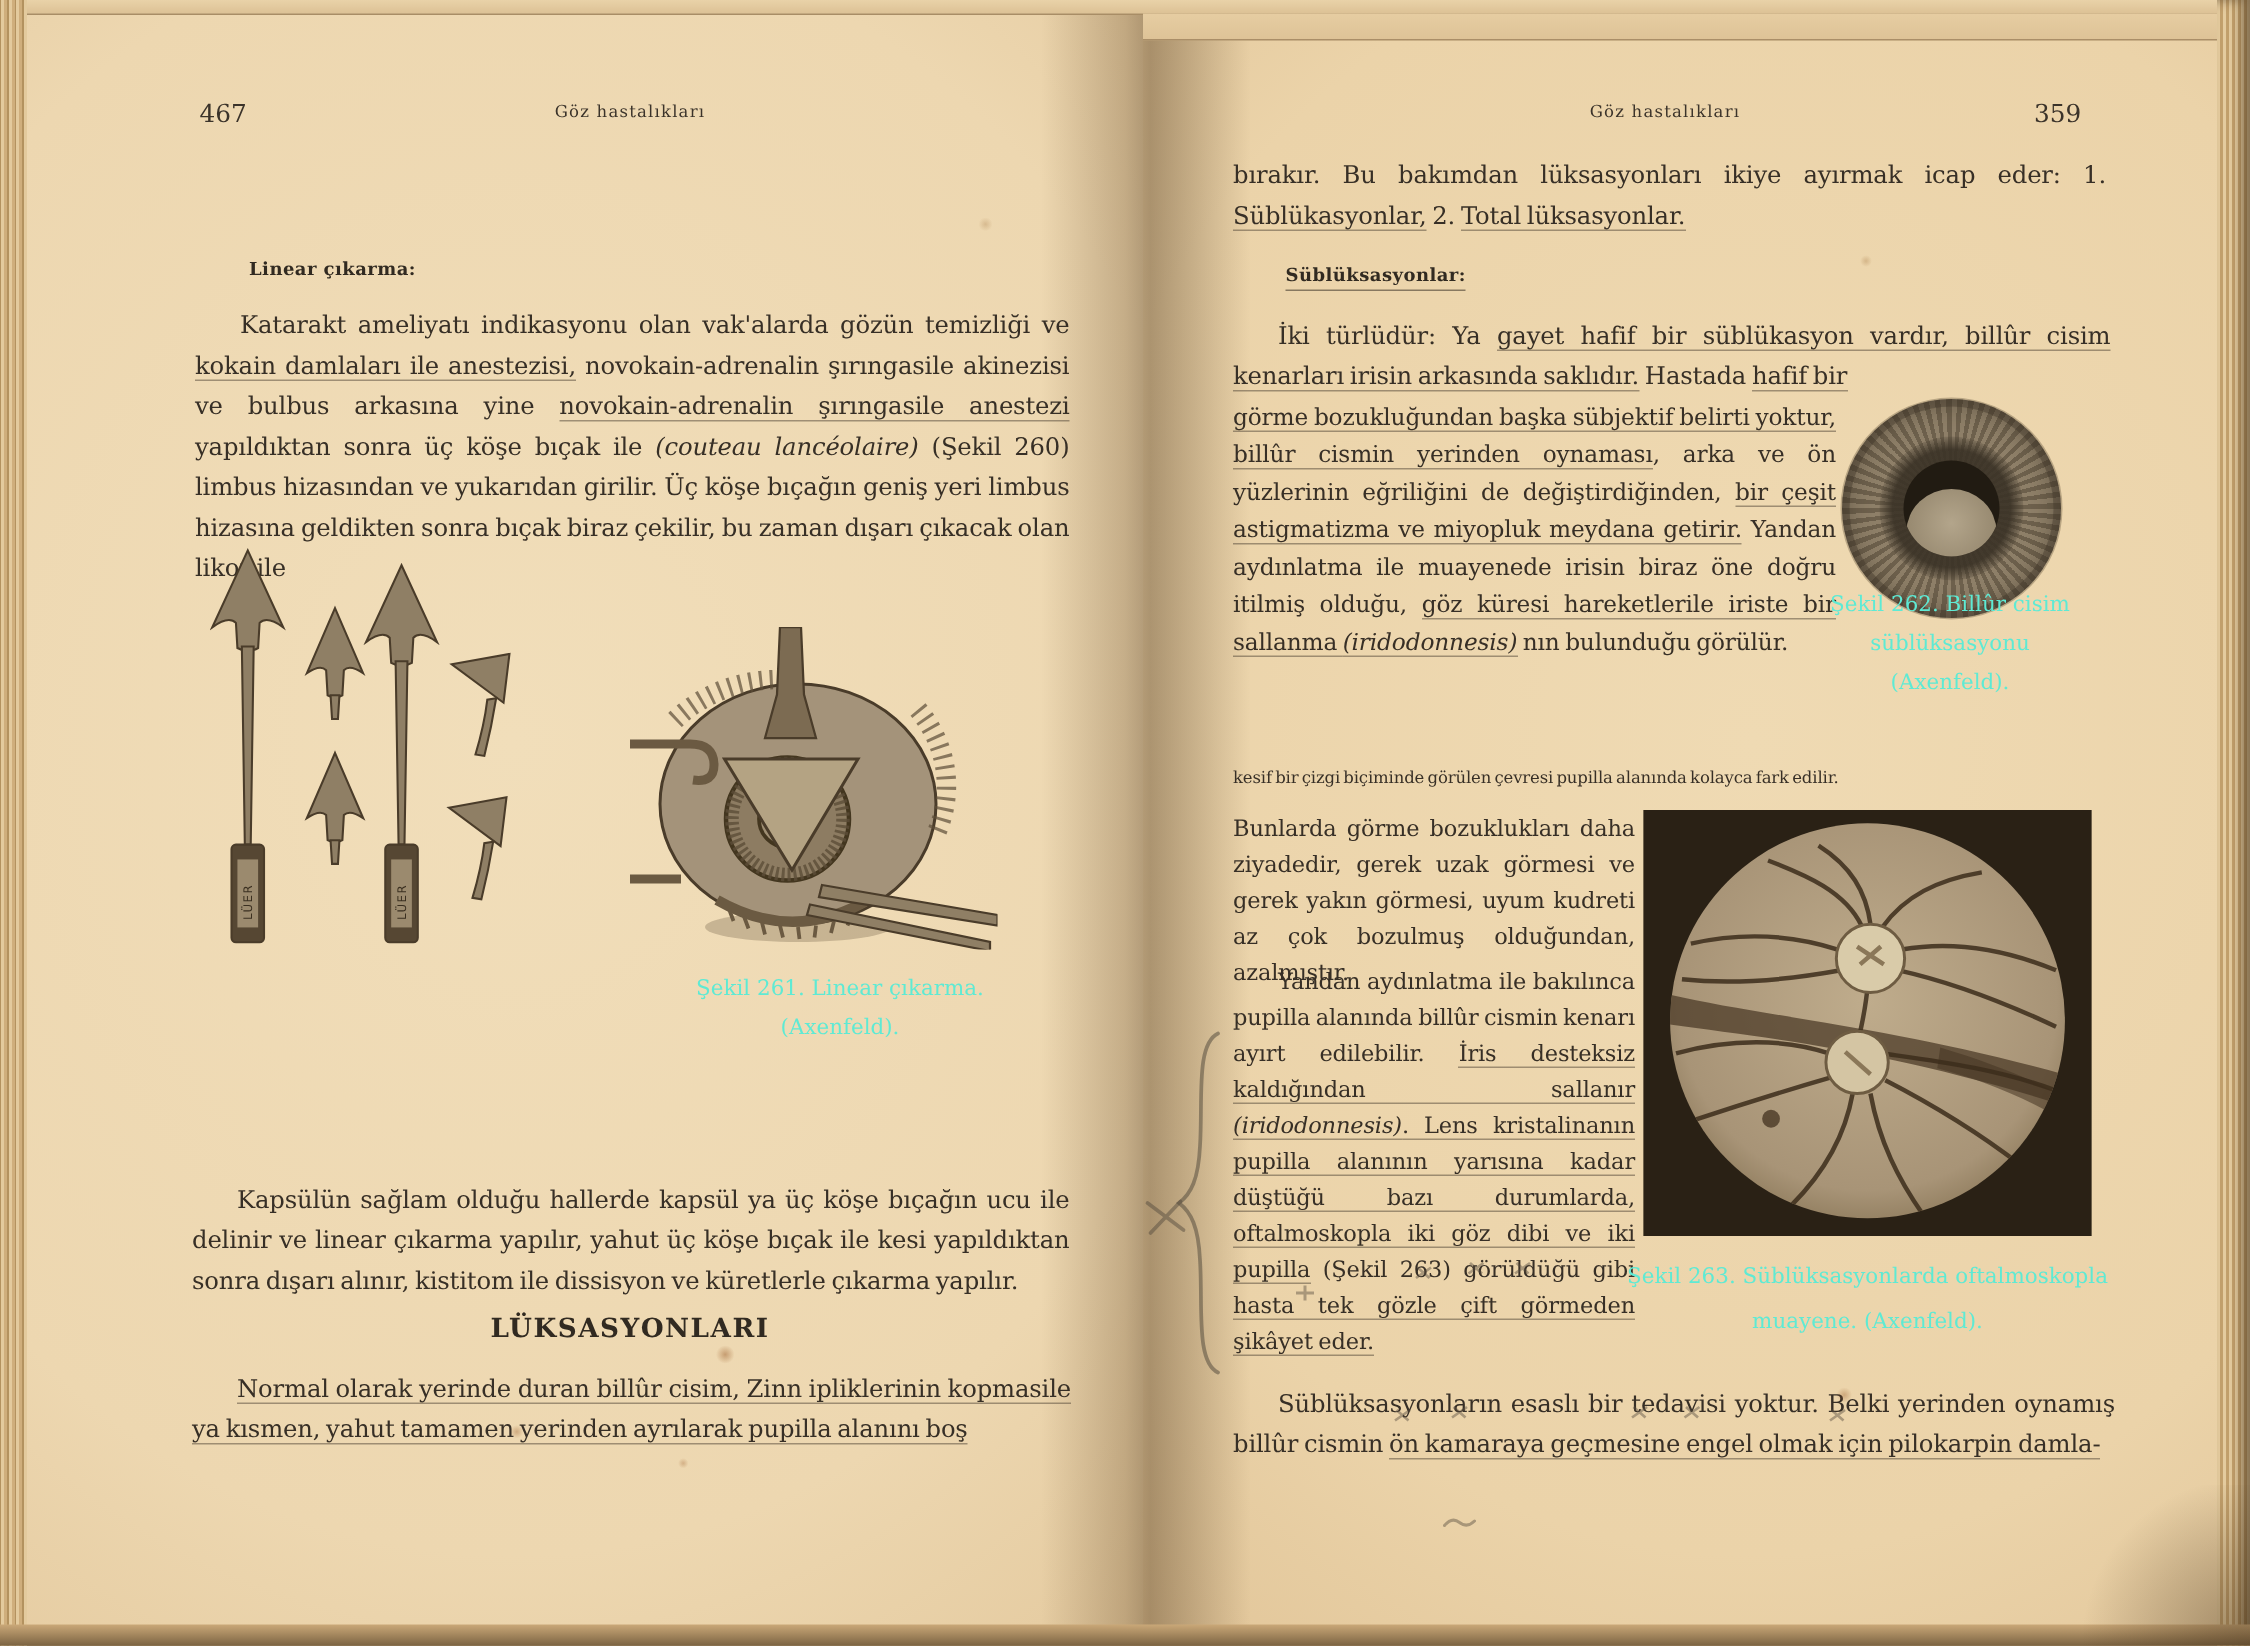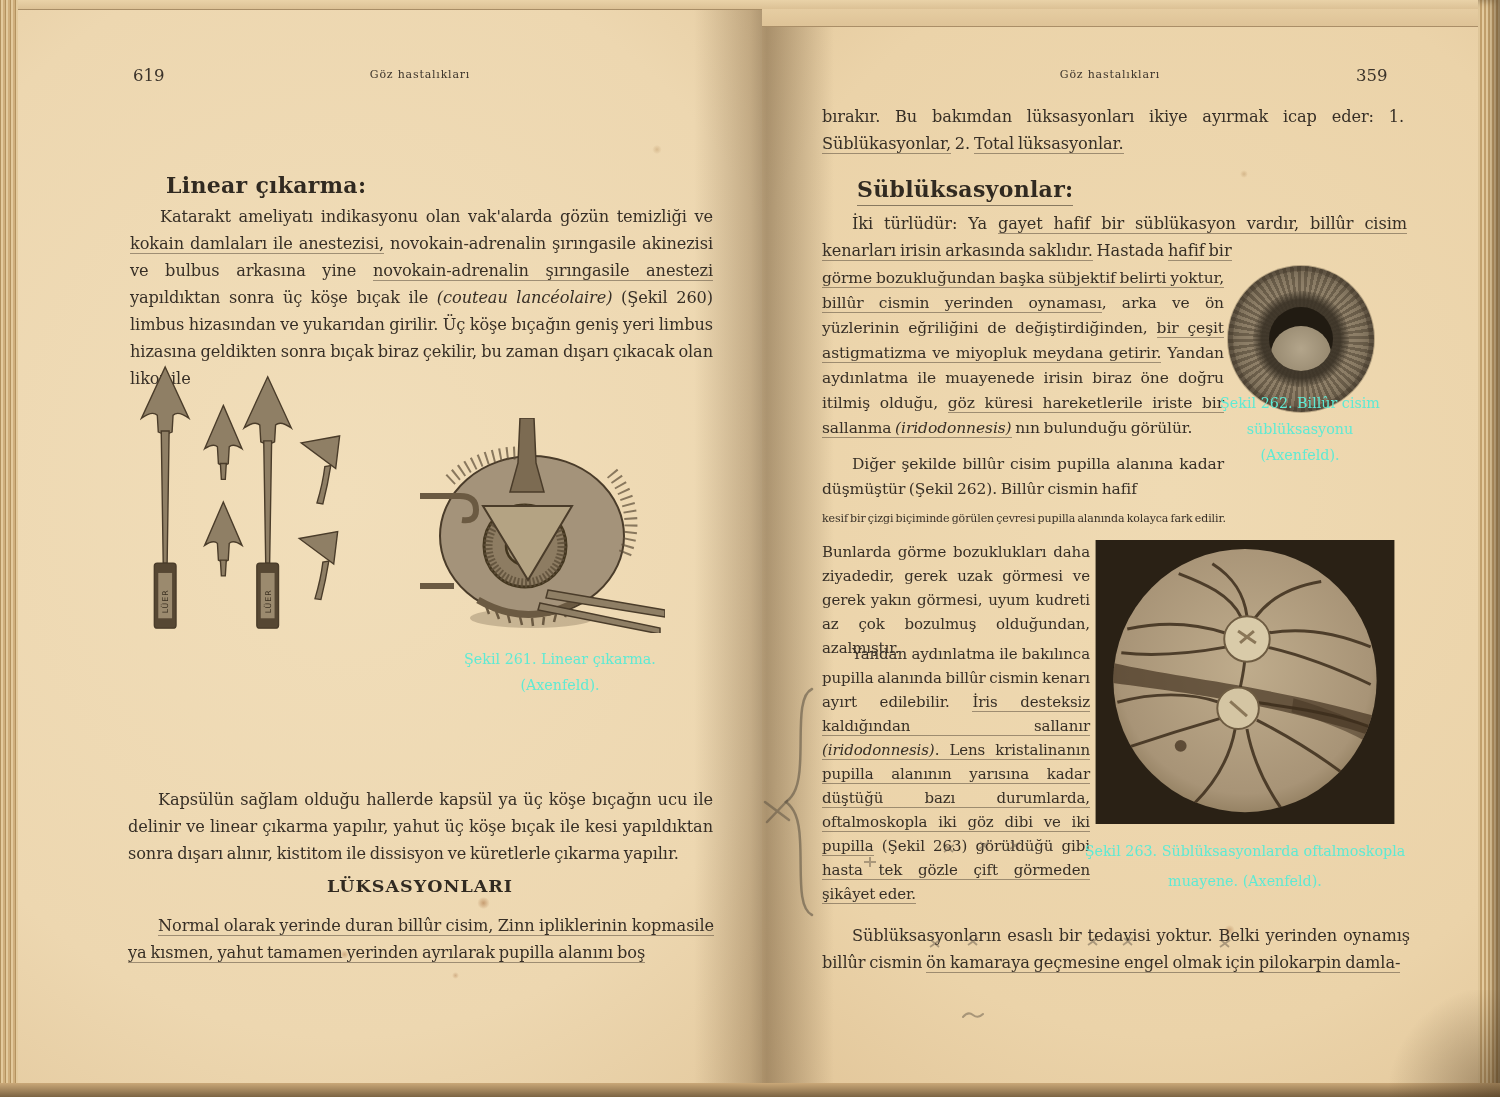--- a/index.html
+++ b/index.html
@@ -26,21 +26,21 @@
   .bottom-edge{left:0;top:1083px;width:1500px;height:14px;
     background:linear-gradient(#caa878, #7c6443);}
   .corner-shadow{left:1380px;top:990px;width:120px;height:107px;
     background:radial-gradient(circle at 100% 100%, rgba(70,50,26,.45), rgba(70,50,26,0) 70%);}
   
   .body-text{font-size:16.2px;line-height:27px;text-align:justify;word-spacing:-1.2px;letter-spacing:-0.1px;color:#372f26}
   .mid{font-size:15.5px;line-height:25px}
   .narrow{font-size:15px;line-height:24px;word-spacing:-1px}
   .oneline{font-size:11px;line-height:26px}
   .indent{text-indent:30px}
-  .heading{font-size:22px;font-weight:bold;letter-spacing:.3px;color:#312a21}
+  .heading{font-size:12px;font-weight:bold;letter-spacing:.3px;color:#312a21}
   .heading-underline{border-bottom:1.5px solid rgba(82,70,55,.65);padding-bottom:3px}
   .center-head{font-size:17.5px;font-weight:bold;letter-spacing:1px;text-align:center;color:#312a21}
   .running{font-size:11px;letter-spacing:.8px;text-align:center;color:#3b332a}
   .pagenum{font-size:16.5px;color:#3b332a}
   .caption{font-size:14.3px;line-height:26px;text-align:center;color:#5eead4}
   .pu{border-bottom:1.5px solid rgba(92,80,64,.55)}
   .it{font-style:italic}
   
   .f262{width:146px;height:146px;border-radius:50%;position:relative;overflow:hidden;
     background:repeating-conic-gradient(from 0deg,#8f8069 0deg 3deg,#6e614d 3deg 6deg);
@@ -64,21 +64,21 @@
 <div class="abs gutter"></div>
 <div class="abs top-strip"></div>
 <div class="abs right-top-strip"></div>
 <div class="abs left-stack"></div>
 <div class="abs right-stack"></div>
 <div class="abs bottom-edge"></div>
 <div class="abs corner-shadow"></div>
 
 <div class="abs" style="left:0;top:0;width:762px;height:1097px">
 
-  <div class="abs pagenum" style="left:133px;top:66px">619</div>
+  <div class="abs pagenum" style="left:133px;top:66px">467</div>
   <div class="abs running" style="left:130px;top:68px;width:580px">Göz hastalıkları</div>
 
 
   <div class="abs heading" style="left:166px;top:172px">Linear çıkarma:</div>
 
   <div class="abs body-text indent" style="left:130px;top:203px;width:583px"><span>Katarakt ameliyatı indikasyonu olan vak'alarda gözün temizliği ve </span><span class="pu">kokain damlaları ile anestezisi,</span><span> novokain-adrenalin şırıngasile akinezisi ve bulbus arkasına yine </span><span class="pu">novokain-adrenalin şırıngasile anestezi</span><span> yapıldıktan sonra üç köşe bıçak ile </span><span class="it">(couteau lancéolaire)</span><span> (Şekil 260) limbus hizasından ve yukarıdan girilir. Üç köşe bıçağın geniş yeri limbus hizasına geldikten sonra bıçak biraz çekilir, bu zaman dışarı çıkacak olan likor ile</span></div>
 
   <svg class="abs" style="left:140px;top:364px" width="212" height="274" viewBox="0 0 212 278">
     <g fill="#8f7f65" stroke="#4a3c2a" stroke-width="1.4">
       <g>
@@ -165,21 +165,20 @@
     <div class="f262-pupil">
       <div class="f262-lens"></div>
     </div>
   </div>
   <div class="abs caption" style="left:438px;top:390px;width:200px">
     <div>Şekil 262. Billûr cisim</div>
     <div>süblüksasyonu</div>
     <div>(Axenfeld).</div>
   </div>
 
-  <div class="abs body-text mid indent" style="left:60px;top:452px;width:402px"><span>Diğer şekilde billûr cisim pupilla alanına kadar düşmüştür (Şekil 262). Billûr cismin hafif</span></div>
   <div class="abs body-text oneline" style="left:60px;top:506px;width:590px"><span>kesif bir çizgi biçiminde görülen çevresi pupilla alanında kolayca fark edilir.</span></div>
   <div class="abs body-text narrow" style="left:60px;top:540px;width:268px"><span>Bunlarda görme bozuklukları daha ziyadedir, gerek uzak görmesi ve gerek yakın görmesi, uyum kudreti az çok bozulmuş olduğundan, azalmıştır.</span></div>
   <div class="abs body-text narrow indent" style="left:60px;top:642px;width:268px"><span>Yandan aydınlatma ile bakılınca pupilla alanında billûr cismin kenarı ayırt edilebilir. </span><span class="pu">İris desteksiz kaldığından sallanır </span><span class="pu it">(iridodonnesis)</span><span class="pu">. Lens kristalinanın pupilla alanının yarısına kadar düştüğü bazı durumlarda, oftalmoskopla iki göz dibi ve iki pupilla</span><span> (Şekil 263) görüldüğü gibi </span><span class="pu">hasta tek gözle çift görmeden şikâyet eder.</span></div>
 
   
   <svg class="abs" style="left:332px;top:540px" width="302" height="284" viewBox="0 0 302 287">
     <defs>
       <radialGradient id="fg" cx="0.5" cy="0.45" r="0.6">
         <stop offset="0" stop-color="#bfac8c"></stop>
           <stop offset="0.8" stop-color="#a89477"></stop>

